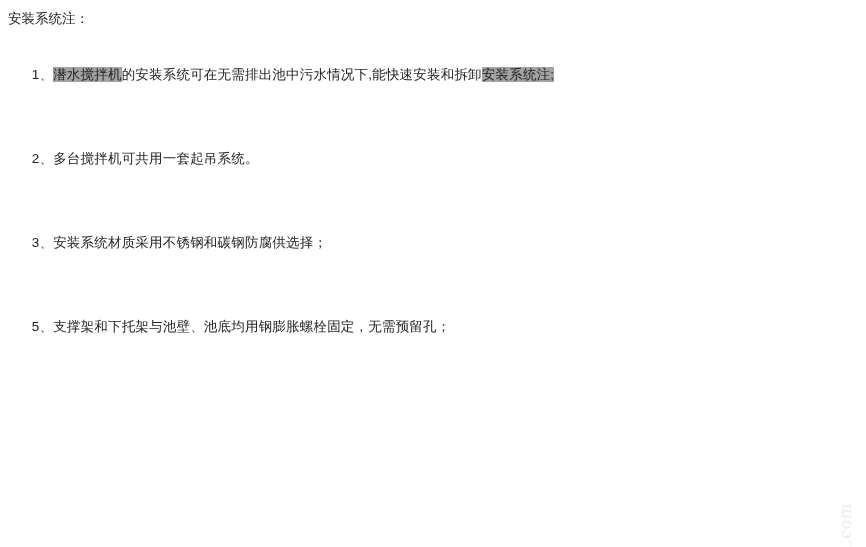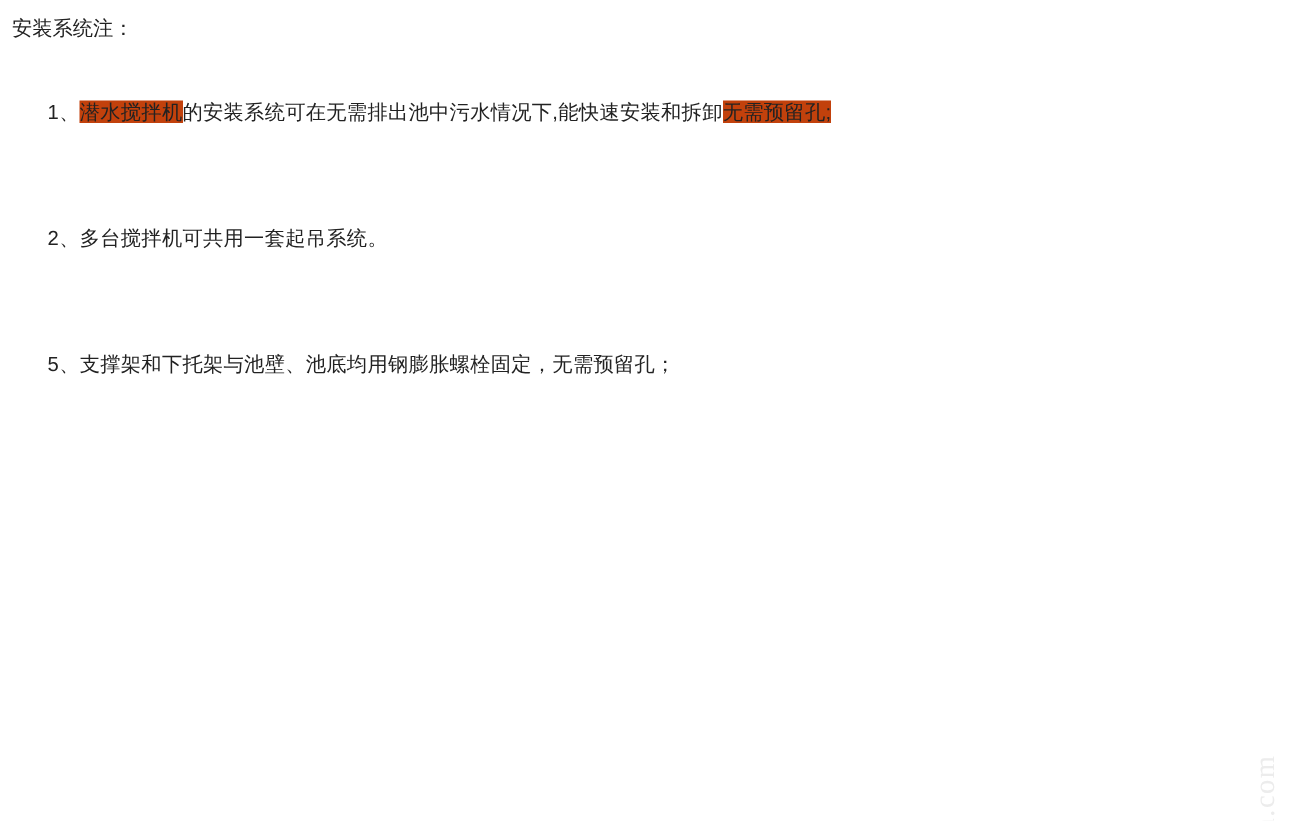--- a/index.html
+++ b/index.html
@@ -29,21 +29,21 @@
     white-space: pre-wrap;
     letter-spacing: 0.2px;
   }
   .title {
     font-size: 13.5px;
     line-height: 26px;
     color: #222222;
     margin-bottom: 1px;
   }
   .hl {
-    background: #c2410c;
+    background: #a3a3a3;
   }
   .watermark {
     position: absolute;
     right: 10px;
     bottom: 44px;
     font-size: 19px;
     color: #ececec;
     font-family: "Liberation Serif", serif;
     letter-spacing: 1px;
     transform: rotate(-90deg);
@@ -56,24 +56,27 @@
 <body>
 
 <div class="page">
 
   <div class="title">
     <span>安装系统注：</span>
   </div>
 
   <div>
     <div class="line">
-      <span>1、</span><span class="hl">潜水搅拌机</span><span>的安装系统可在无需排出池中污水情况下,能快速安装和拆卸</span><span class="hl">无需预留孔;</span>
+      <span>1、</span><span class="hl">潜水搅拌机</span><span>的安装系统可在无需排出池中污水情况下,能快速安装和拆卸</span><span class="hl">安装系统注;</span>
     </div>
     <div class="line">
       <span>2、</span><span>多台搅拌机可共用一套起吊系统。</span>
+    </div>
+    <div class="line">
+      <span>3、</span><span>安装系统材质采用不锈钢和碳钢防腐供选择；</span>
     </div>
     <div class="line">
       <span>5、</span><span>支撑架和下托架与池壁、池底均用钢膨胀螺栓固定，无需预留孔；</span>
     </div>
     <div class="line">
       
     </div>
 
   </div>
 

